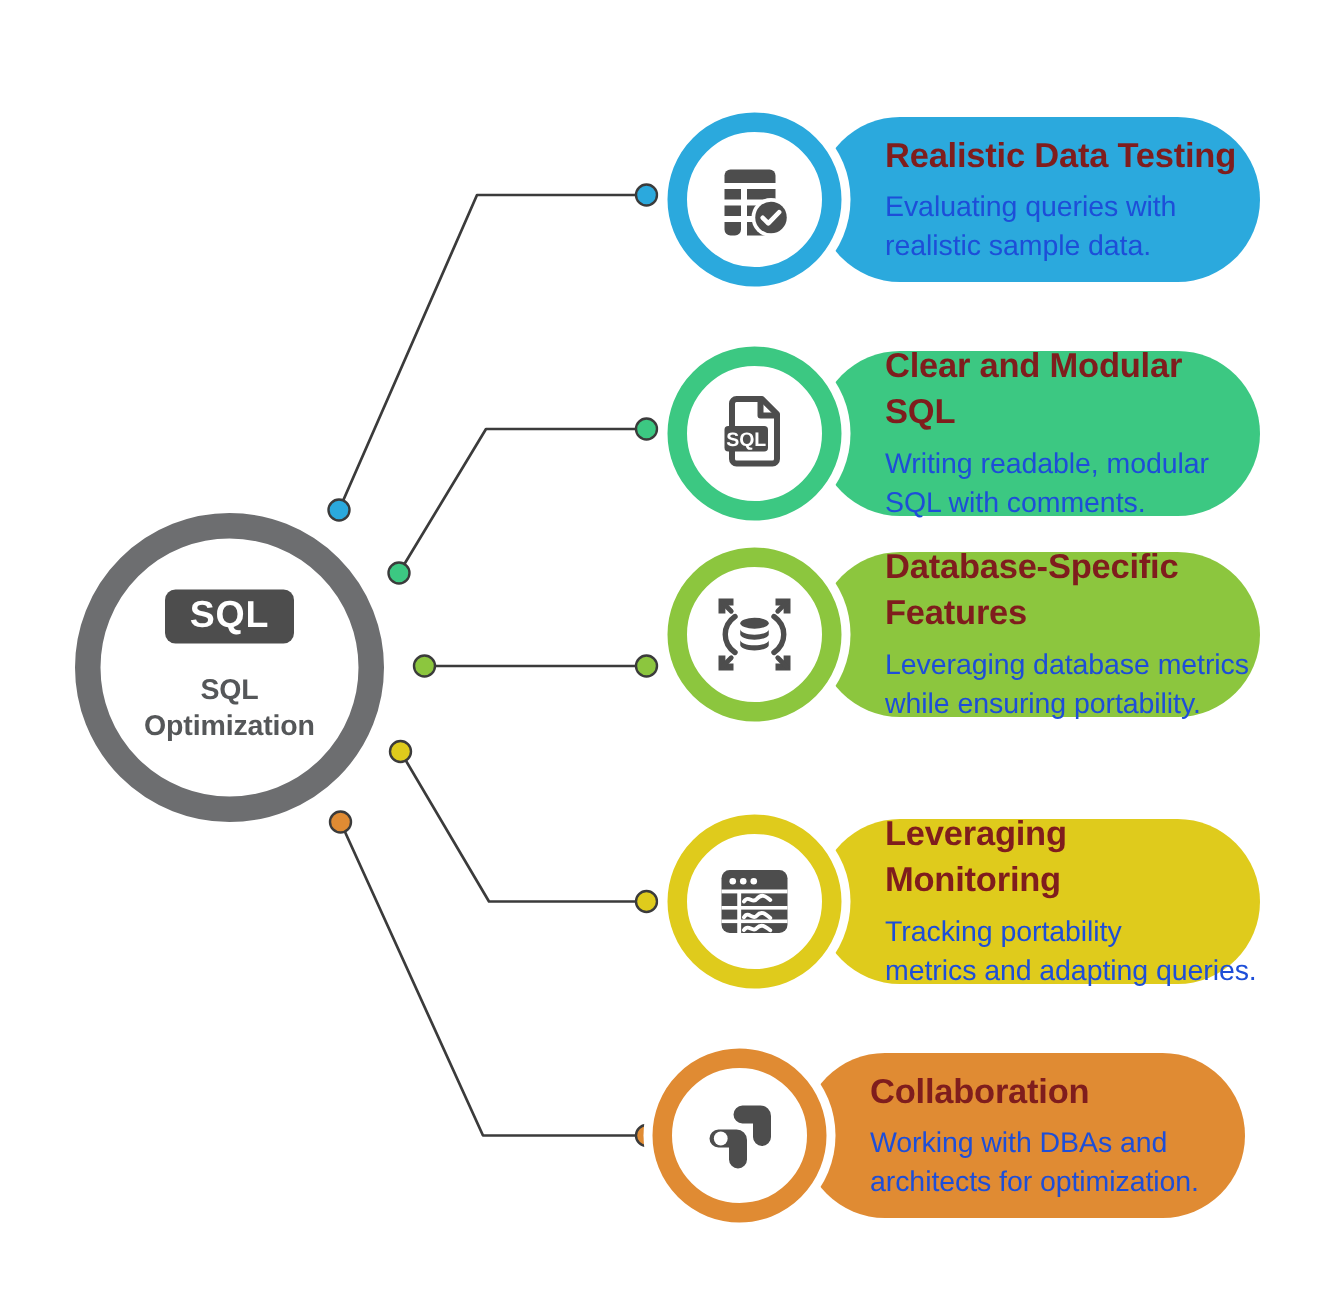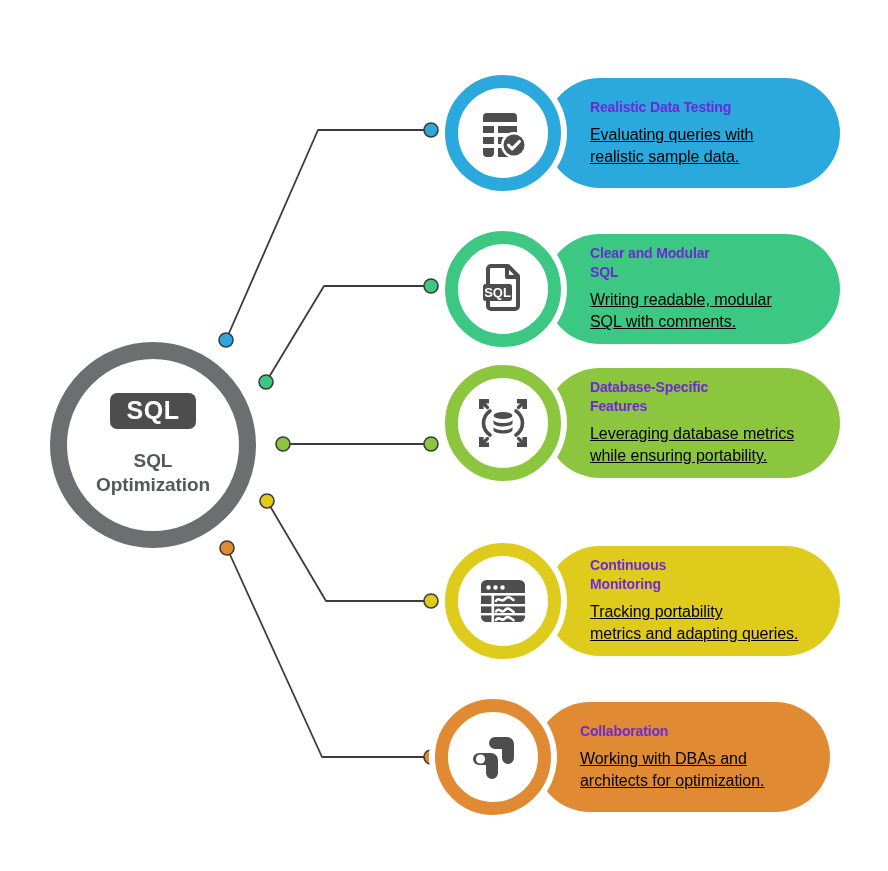--- a/index.html
+++ b/index.html
@@ -110,34 +110,33 @@
     left: 145px;
     top: 0;
     width: 250px;
     height: 110px;
     display: flex;
     flex-direction: column;
     justify-content: center;
     z-index: 4;
   }
   .card-title {
-    color: #6d28d9;
-    font-size: 14px;
+    color: #7f1d1d;
+    font-size: 23px;
     font-weight: bold;
     line-height: 1.32;
     letter-spacing: -0.15px;
     margin-bottom: 8px;
   }
   .card-desc {
-    color: #000000;
-    font-size: 16px;
+    color: #1d4ed8;
+    font-size: 19px;
     font-weight: normal;
     line-height: 1.38;
     letter-spacing: -0.05px;
-    text-decoration: underline;
   }
   .icon-svg { display: block; }
 </style>
 </head>
 <body>
 
 <div id="infographic">
 
   <svg id="connectors" viewBox="0 0 888 871">
       <polyline points="226,340 318,130 431,130" fill="none" stroke="#3b3b3b" stroke-width="1.8" stroke-linejoin="round"></polyline>
@@ -271,21 +270,21 @@
       <rect x="6" y="31" width="44" height="2.4" fill="#ffffff"></rect>
       <rect x="6" y="40" width="44" height="2.4" fill="#ffffff"></rect>
       <path d="M21 28c3-5 5.5 2 8.5-1.6S35 24 38.5 27" fill="none" stroke="#ffffff" stroke-width="2.6" stroke-linecap="round"></path>
       <path d="M21 38.5c3-5 5.5 2.5 8.5-1s5.5-1.5 9 1.5" fill="none" stroke="#ffffff" stroke-width="2.6" stroke-linecap="round"></path>
       <path d="M21 47c3-4.6 5.5 2 8.5-1.2s5.5-1.2 9 1.4" fill="none" stroke="#ffffff" stroke-width="2.6" stroke-linecap="round"></path>
     </svg>
           </span>
     </div>
     <div class="card-text">
       <div class="card-title">
-            <div>Continuous</div>
+            <div>Leveraging</div>
        <div>Monitoring</div>
           </div>
       <div class="card-desc">
         <div>Tracking portability</div>
         <div>metrics and adapting queries.</div>
       </div>
     </div>
       </div>
       <div class="card" style="left: 435px; top: 702px; width: 395px;">
     <div class="card-pill" style="background:#e08b33"></div>

